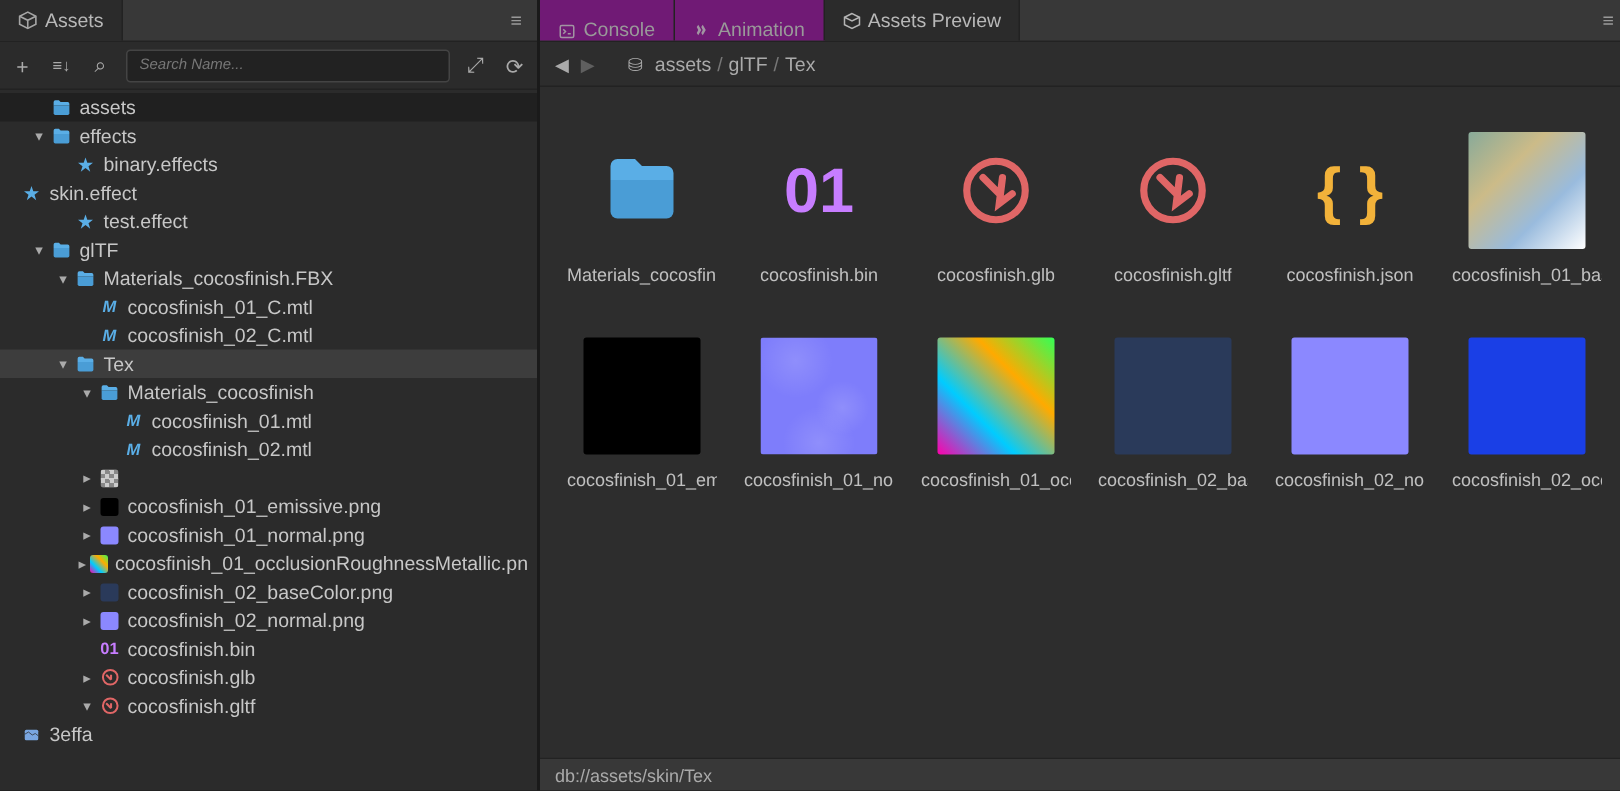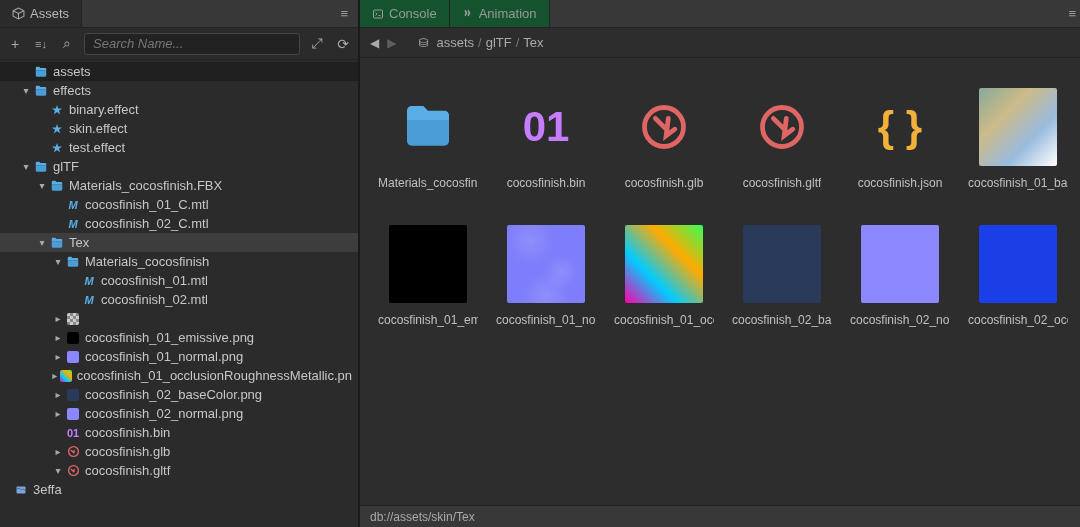--- a/index.html
+++ b/index.html
@@ -2,28 +2,28 @@
 <html><head>
 <meta charset="utf-8">
 <style>
   * { box-sizing: border-box; margin: 0; padding: 0; font-family: -apple-system, BlinkMacSystemFont, "Segoe UI", Arial, sans-serif; }
   html, body { width: 1080px; height: 527px; background: #1e1e1e; color: #b8b8b8; font-size: 13px; overflow: hidden; }
   .root { display: flex; width: 100%; height: 100%; }
   .left-panel { width: 360px; height: 100%; display: flex; flex-direction: column; background: #2b2b2b; border-right: 2px solid #1a1a1a; }
   .right-panel { flex: 1; height: 100%; display: flex; flex-direction: column; background: #2d2d2d; }
   .tabbar { display: flex; align-items: center; height: 28px; background: #383838; border-bottom: 1px solid #222; }
   .tab { display: flex; align-items: center; gap: 5px; padding: 0 12px; height: 100%; background: #2b2b2b; border-right: 1px solid #222; cursor: pointer; }
-  .tab.inactive { background: #14532d; color: #999; }
+  .tab.inactive { background: #701a75; color: #999; align-items: flex-end; }
   .tab .ticon { font-size: 12px; opacity: .85; display:inline-flex; }
   .tab-spacer { flex: 1; }
   .tab-menu { padding: 0 10px; cursor: pointer; color:#999; }
   .toolbar { display: flex; align-items: center; height: 32px; padding: 0 6px; gap: 8px; background: #2b2b2b; border-bottom: 1px solid #222; }
   .toolbar .tbtn { width: 18px; color: #aaa; cursor: pointer; text-align: center; font-size: 14px; }
   .search { flex: 1; height: 22px; background: #222; border: 1px solid #444; border-radius: 3px; padding: 0 8px; color: #ccc; font-size: 12px; display:flex; align-items:center; }
-  .search input { background: transparent; border: 0; outline: 0; color: #ccc; width: 100%; font-size: 13px; }
+  .search input { background: transparent; border: 0; outline: 0; color: #ccc; width: 100%; font-size: 10px; }
   .search input::placeholder { color: #777; font-style: italic; }
   .tree { flex: 1; overflow: hidden; font-size: 13px; padding-top: 2px; }
   .row { display: flex; align-items: center; height: 19px; padding-right: 6px; cursor: pointer; white-space: nowrap; }
   .row.selected { background: #3d3d3d; }
   .row.cut { background: #202020; }
   .caret { width: 12px; height: 12px; display: inline-flex; align-items:center; justify-content:center; color: #aaa; font-size: 10px; }
   .caret.down::before { content: "▾"; }
   .caret.right::before { content: "▸"; }
   .caret.none::before { content: ""; }
   .ricon { width: 14px; height: 14px; display: inline-flex; align-items:center; justify-content:center; margin: 0 5px 0 2px; }
@@ -106,23 +106,23 @@
           </span>
           <span class="rlabel">effects</span>
         </div>
         <div class="row" style="padding-left: 36px;">
           <span class="caret none"></span>
           <span class="ricon">
             <svg width="12" height="12" viewBox="0 0 24 24" fill="#5aaee6">
               <path d="M12 2l2.4 7h7.6l-6 4.5 2.3 7.5L12 16l-6.3 5 2.3-7.5-6-4.5h7.6z"></path>
             </svg>
           </span>
-          <span class="rlabel">binary.effect</span>
-        </div>
-        <div class="row" style="padding-left: 36px;">
+          <span class="rlabel">binary.effects</span>
+        </div>
+        <div class="row" style="">
           <span class="caret none"></span>
           <span class="ricon">
             <svg width="12" height="12" viewBox="0 0 24 24" fill="#5aaee6">
               <path d="M12 2l2.4 7h7.6l-6 4.5 2.3 7.5L12 16l-6.3 5 2.3-7.5-6-4.5h7.6z"></path>
             </svg>
           </span>
           <span class="rlabel">skin.effect</span>
         </div>
         <div class="row" style="padding-left: 36px;">
           <span class="caret none"></span>
@@ -293,20 +293,29 @@
           </span>
           <span>Console</span>
         </div>
         <div class="tab inactive">
           <span class="ticon">
             <svg width="12" height="12" viewBox="0 0 24 24" fill="#aaa">
               <path d="M7 3l4 7-4 7-2-3 2-4-2-4zM13 3l4 7-4 7-2-3 2-4-2-4z"></path>
             </svg>
           </span>
           <span>Animation</span>
+        </div>
+        <div class="tab">
+          <span class="ticon">
+            <svg width="12" height="12" viewBox="0 0 24 24" fill="none" stroke="#ccc" stroke-width="2">
+              <path d="M12 2 2 7v10l10 5 10-5V7z"></path>
+              <path d="M2 7l10 5 10-5"></path>
+            </svg>
+          </span>
+          <span>Assets Preview</span>
         </div>
         <div class="tab-spacer"></div>
         <div class="tab-menu">≡</div>
       </div>
     <div class="breadcrumb">
       <span class="bc-btn">◀</span>
       <span class="bc-btn" style="opacity:.4">▶</span>
       <span style="width:6px"></span>
       <span class="bc-btn">⛁</span>
       <span id="crumbs" style="display:flex;gap:4px;">

